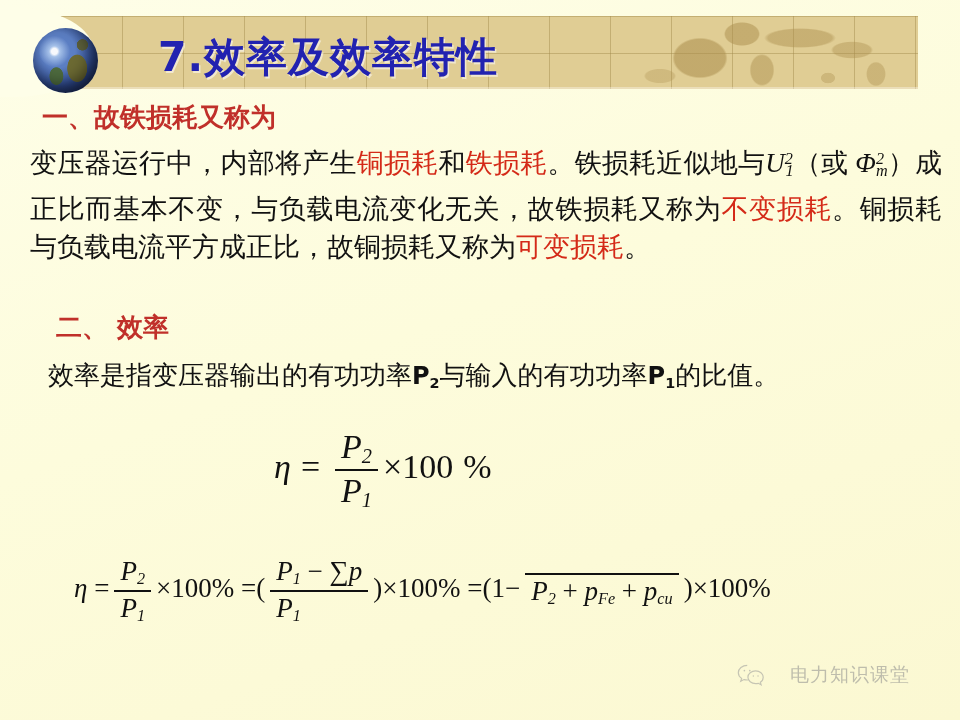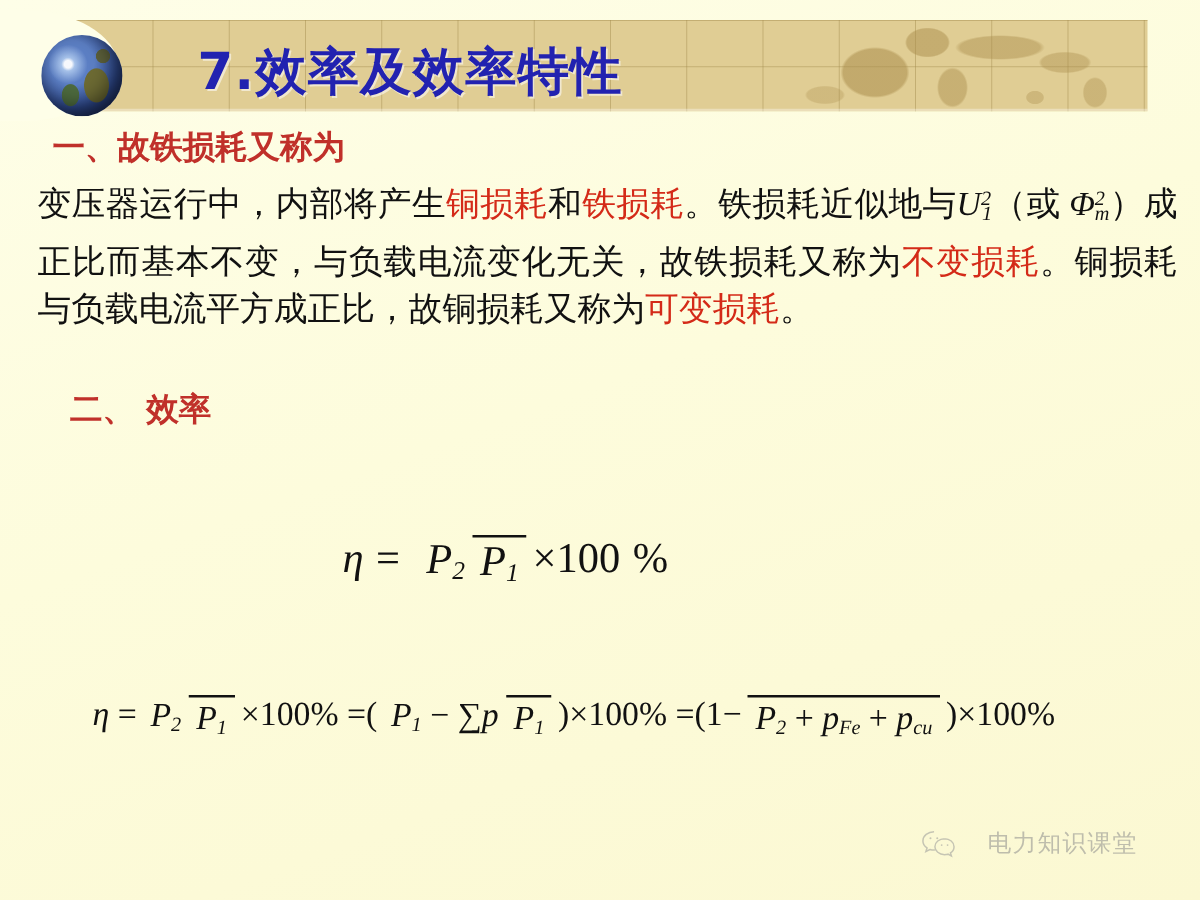--- a/index.html
+++ b/index.html
@@ -122,22 +122,21 @@
 
   
   .math { font-style: italic; }
   sub, sup { font-style: italic; font-size: .6em; }
   sub { vertical-align: -.25em; }
   sup { vertical-align: .5em; }
   .upn { font-style: normal; }
 
   .frac {
     display: inline-flex;
-    flex-direction: row;
-    align-items: center;
+    flex-direction: column;
     vertical-align: middle;
     margin: 0 5px;
   }
   .frac > .num { padding: 0 6px 1px; }
   .frac > .den { padding: 1px 6px 0; border-top: 2px solid #111; }
 
   .eq1 {
     position: absolute;
     left: 274px; top: 428px;
     font-size: 34px;
@@ -185,20 +184,23 @@
   </div>
 
   <div class="sec-head" id="sec-head-1">一、故铁损耗又称为</div>
 
   <div class="para" id="para-loss">
     <span>变压器运行中，内部将产生</span><span class="red">铜损耗</span><span>和</span><span class="red">铁损耗</span><span>。铁损耗近似地与</span><span class="math"><span>U</span><sup>2</sup><sub style="margin-left:-.45em">1</sub></span><span>（或 </span><span class="math"><span>Φ</span><sup>2</sup><sub style="margin-left:-.5em">m</sub></span><span>）成正比而基本不变，与负载电流变化无关，故铁损耗又称为</span><span class="red">不变损耗</span><span>。铜损耗与负载电流平方成正比，故铜损耗又称为</span><span class="red">可变损耗</span><span>。</span>
   </div>
 
   <div class="sec-head" id="sec-head-2">二、 效率</div>
 
+  <div class="para-eff">
+    <span>效率是指变压器输出的有功功率</span><b><span>P</span><sub style="font-style:normal">2</sub></b><span>与输入的有功功率</span><b><span>P</span><sub style="font-style:normal">1</sub></b><span>的比值。</span>
+  </div>
 
   <div class="eq1">
     <span class="math">η</span><span class="sp"></span><span>=</span><span class="sp"></span><span class="frac">
       <span class="num math"><span>P</span><sub>2</sub></span>
       <span class="den math"><span>P</span><sub>1</sub></span>
     </span><span>×</span><span>100</span><span class="sp"></span><span>%</span>
   </div>
 
   <div class="eq2">
     <span class="math">η</span>

